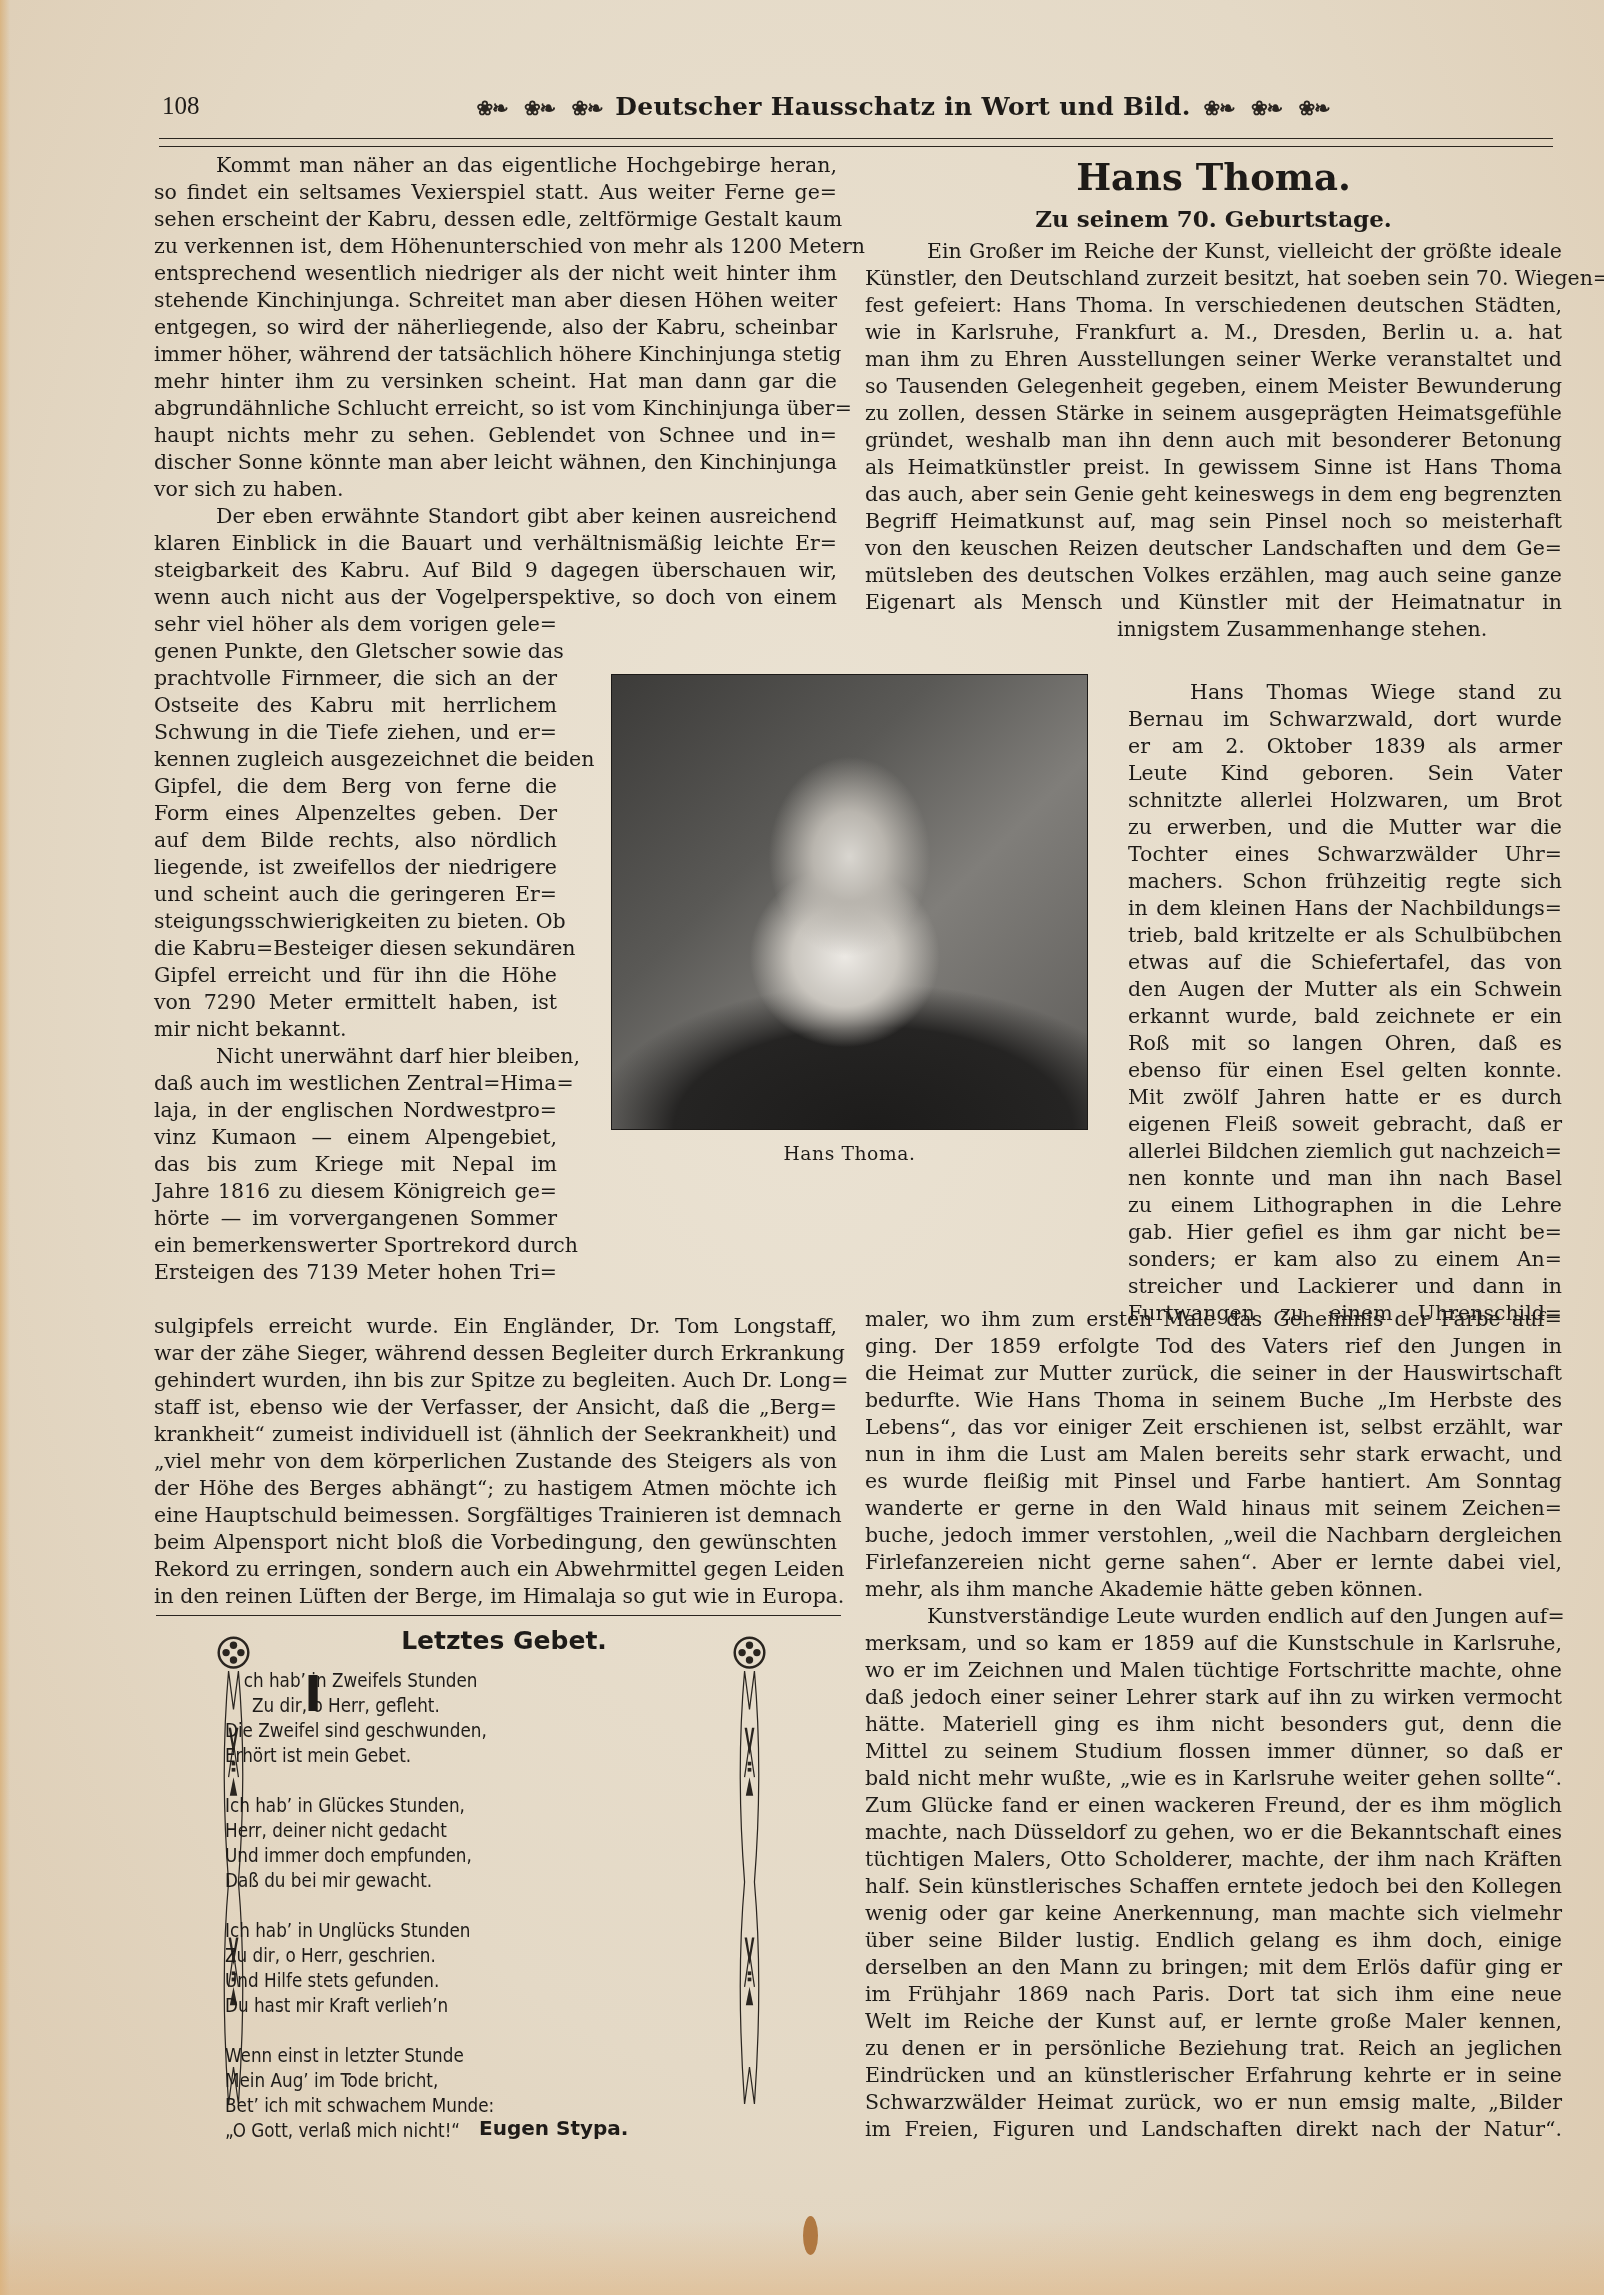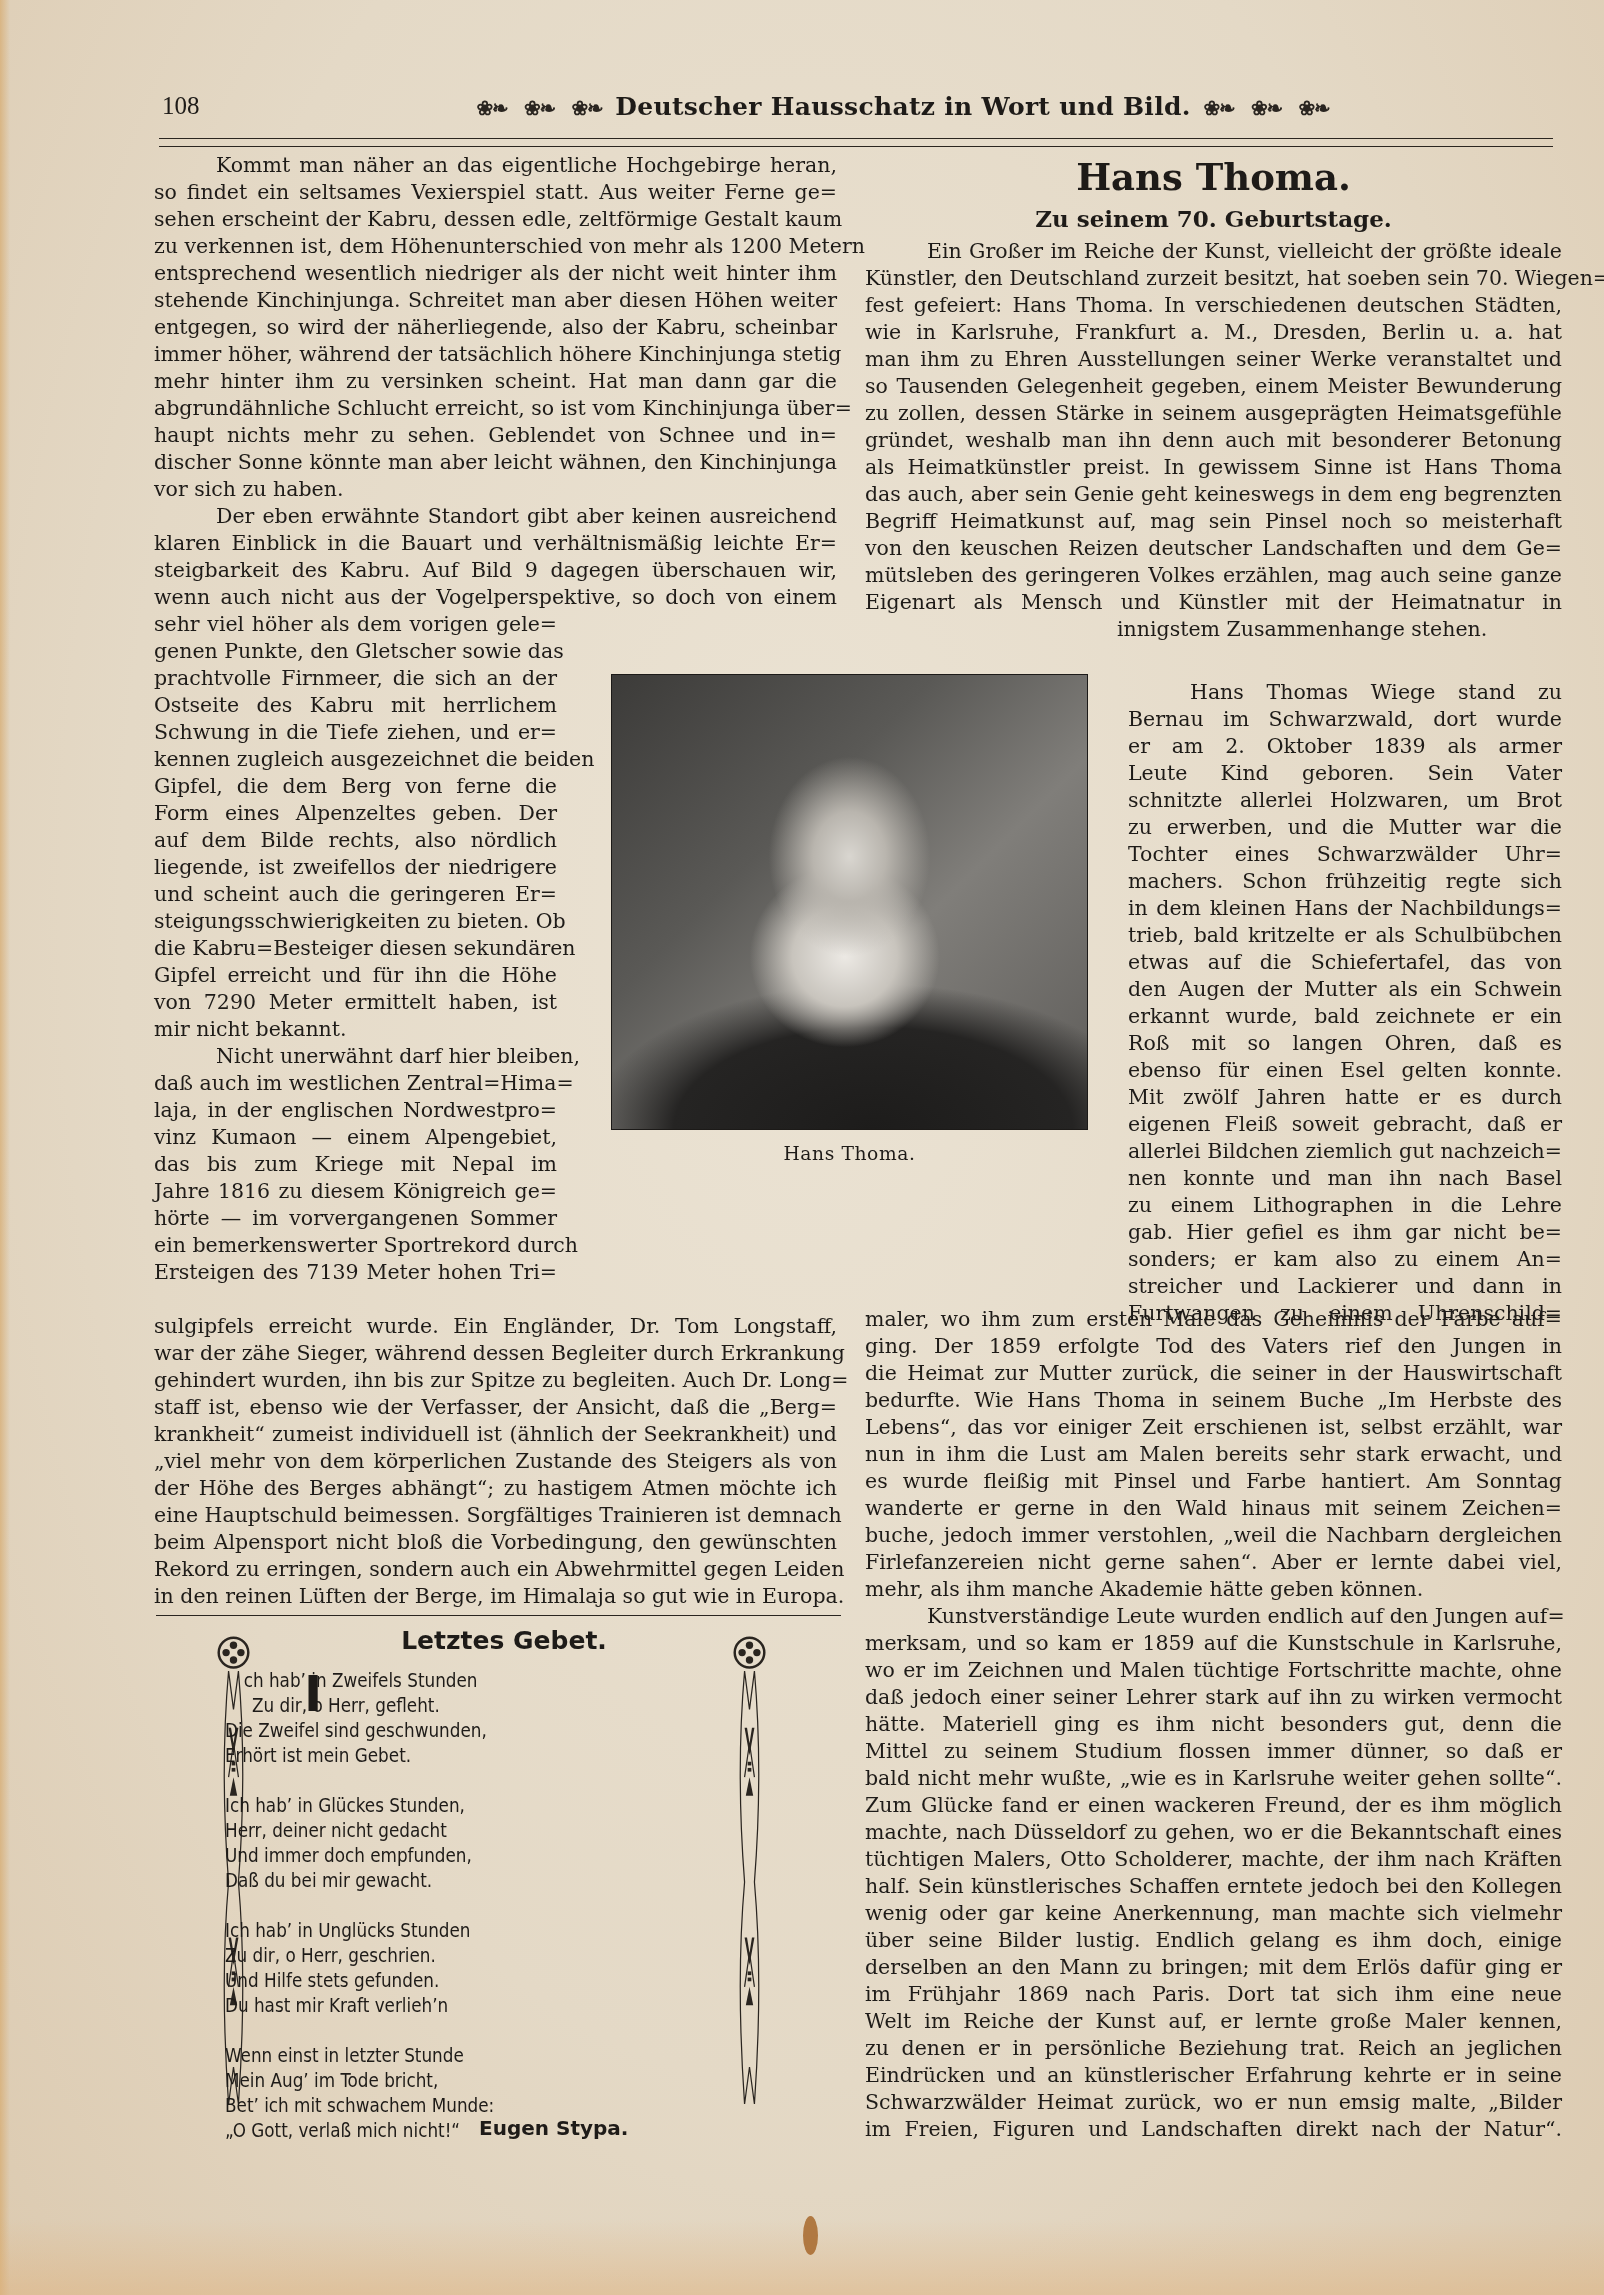--- a/index.html
+++ b/index.html
@@ -185,21 +185,21 @@
   <span class="line">fest gefeiert: Hans Thoma. In verschiedenen deutschen Städten,</span>
   <span class="line">wie in Karlsruhe, Frankfurt a. M., Dresden, Berlin u. a. hat</span>
   <span class="line">man ihm zu Ehren Ausstellungen seiner Werke veranstaltet und</span>
   <span class="line">so Tausenden Gelegenheit gegeben, einem Meister Bewunderung</span>
   <span class="line">zu zollen, dessen Stärke in seinem ausgeprägten Heimatsgefühle</span>
   <span class="line">gründet, weshalb man ihn denn auch mit besonderer Betonung</span>
   <span class="line">als Heimatkünstler preist. In gewissem Sinne ist Hans Thoma</span>
   <span class="line">das auch, aber sein Genie geht keineswegs in dem eng begrenzten</span>
   <span class="line">Begriff Heimatkunst auf, mag sein Pinsel noch so meisterhaft</span>
   <span class="line">von den keuschen Reizen deutscher Landschaften und dem Ge=</span>
-  <span class="line">mütsleben des geringeren Volkes erzählen, mag auch seine ganze</span>
+  <span class="line">mütsleben des deutschen Volkes erzählen, mag auch seine ganze</span>
   <span class="line">Eigenart als Mensch und Künstler mit der Heimatnatur in</span>
   <span class="line center-last">innigstem Zusammenhange stehen.</span>
 </div>
 
 <div class="col" id="right-wrap">
   <span class="line" style="padding-left:62px">Hans Thomas Wiege stand zu</span>
   <span class="line">Bernau im Schwarzwald, dort wurde</span>
   <span class="line">er am 2. Oktober 1839 als armer</span>
   <span class="line">Leute Kind geboren. Sein Vater</span>
   <span class="line">schnitzte allerlei Holzwaren, um Brot</span>

